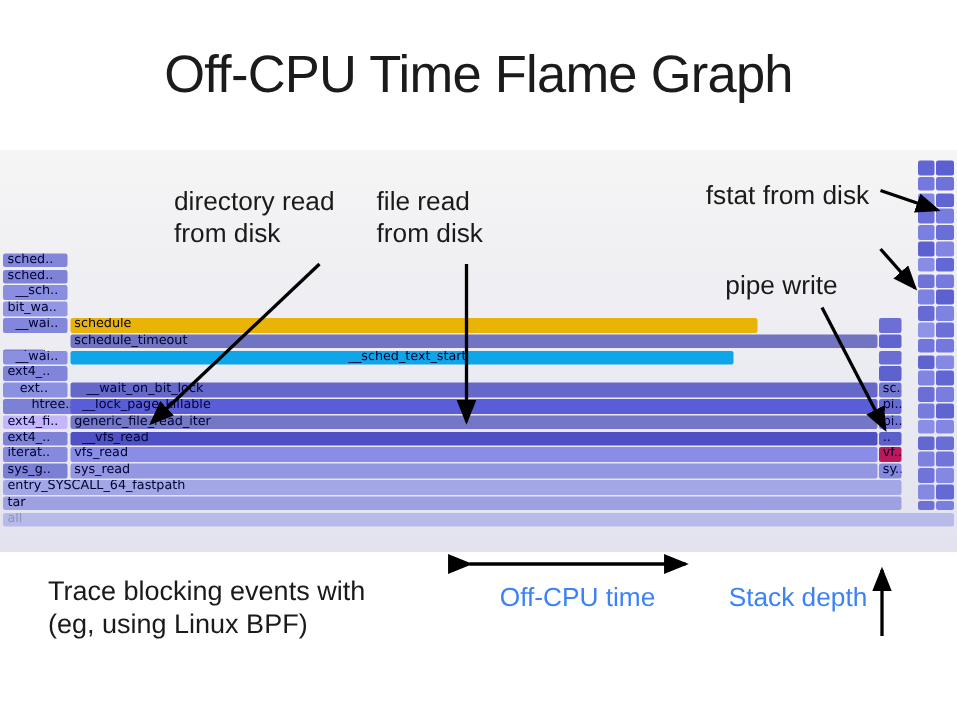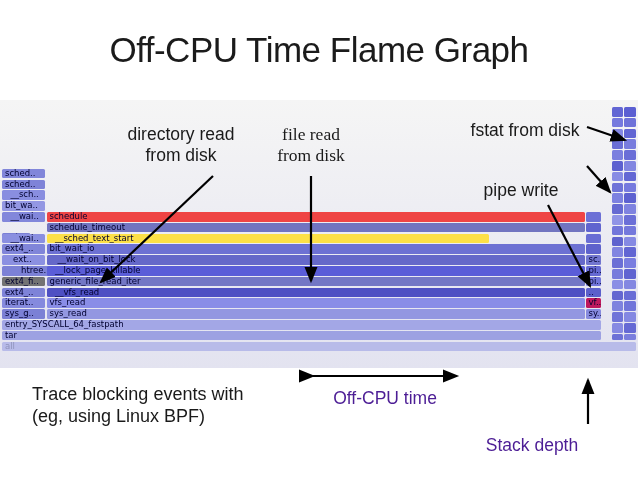--- a/index.html
+++ b/index.html
@@ -8,23 +8,23 @@
   .title{position:absolute;top:30px;left:0;width:638px;text-align:center;
          font-size:35px;letter-spacing:-0.5px;color:#1b1b1b;}
   .flame-bg{position:absolute;left:0;top:100px;width:638px;height:268px;
             background:linear-gradient(to bottom,#f5f5f5,#e3e3f0);}
   #flame-cells{position:absolute;left:0;top:0;width:638px;height:479px;}
   .cell{position:absolute;border-radius:1.5px;overflow:hidden;
         font-family:"DejaVu Sans",sans-serif;font-size:8.5px;line-height:9.6px;
         color:#000030;white-space:pre;}
   .cell span{padding-left:3px;display:inline-block;}
   .cell.muted{color:#8f93bb;}
-  .ann{position:absolute;color:#1a1a1a;font-size:17.5px;line-height:21px;text-align:center;}
+  .ann{position:absolute;color:#1a1a1a;font-size:17.5px;line-height:21px;}
   .note{position:absolute;left:32px;top:384px;color:#1a1a1a;font-size:18px;line-height:21.5px;text-align:left;}
-  .axis-label{position:absolute;color:#4c1d95;font-size:17.5px;text-align:center;}
+  .axis-label{position:absolute;color:#3b82f6;font-size:17.5px;text-align:center;}
   svg.overlay{position:absolute;left:0;top:0;pointer-events:none;}
 </style>
 </head>
 <body>
 
 <div class="slide">
 
   <div class="title">Off-CPU Time Flame Graph</div>
 
   <div class="flame-bg"></div>
@@ -32,28 +32,27 @@
       <div class="cell" style="left: 2px; top: 168.8px; width: 43px; height: 9.6px; background: rgb(129, 134, 218);"><span>sched..</span></div>
       <div class="cell" style="left: 2px; top: 179.6px; width: 43px; height: 9.6px; background: rgb(126, 131, 216);"><span>sched..</span></div>
       <div class="cell" style="left: 2px; top: 190.4px; width: 43px; height: 9.6px; background: rgb(137, 142, 224);"><span>  __sch..</span></div>
       <div class="cell" style="left: 2px; top: 201.2px; width: 43px; height: 9.6px; background: rgb(147, 151, 227);"><span>bit_wa..</span></div>
       <div class="cell" style="left: 2px; top: 212px; width: 43px; height: 9.6px; background: rgb(130, 135, 219);"><span>  __wai..</span></div>
       <div class="cell" style="left: 2px; top: 222.8px; width: 28px; height: 9.6px; background: rgb(122, 127, 212); margin-top: 10px;"><span>out_of..</span></div>
       <div class="cell" style="left: 2px; top: 233.6px; width: 43px; height: 9.6px; background: rgb(138, 143, 224);"><span>  __wai..</span></div>
       <div class="cell" style="left: 2px; top: 244.4px; width: 43px; height: 9.6px; background: rgb(128, 133, 217);"><span>ext4_..</span></div>
       <div class="cell" style="left: 2px; top: 255.2px; width: 43px; height: 9.6px; background: rgb(139, 144, 225);"><span>   ext..</span></div>
       <div class="cell" style="left: 2px; top: 266px; width: 43px; height: 9.6px; background: rgb(124, 129, 214); padding-left: 16px;"><span>htree..</span></div>
-      <div class="cell" style="left: 2px; top: 276.8px; width: 43px; height: 9.6px; background: #737373;"><span>ext4_fi..</span></div>
+      <div class="cell" style="left: 2px; top: 276.8px; width: 43px; height: 9.6px; background: #c4b5fd;"><span>ext4_fi..</span></div>
       <div class="cell" style="left: 2px; top: 287.6px; width: 43px; height: 9.6px; background: rgb(126, 131, 216);"><span>ext4_..</span></div>
       <div class="cell" style="left: 2px; top: 298.4px; width: 43px; height: 9.6px; background: rgb(133, 138, 222);"><span>iterat..</span></div>
       <div class="cell" style="left: 2px; top: 309.2px; width: 43px; height: 9.6px; background: rgb(123, 128, 213);"><span>sys_g..</span></div>
-      <div class="cell" style="left: 46.5px; top: 212px; width: 538px; height: 9.6px; background: #ef4444;"><span>schedule</span></div>
+      <div class="cell" style="left: 46.5px; top: 212px; width: 458px; height: 9.6px; background: #eab308;"><span>schedule</span></div>
       <div class="cell" style="left: 46.5px; top: 222.8px; width: 538px; height: 9.6px; background: rgb(113, 116, 192);"><span>schedule_timeout</span></div>
-      <div class="cell" style="left: 46.5px; top: 233.6px; width: 442px; height: 9.6px; background: #fde047;"><span>  __sched_text_start</span></div>
-      <div class="cell" style="left: 46.5px; top: 244.4px; width: 538px; height: 9.6px; background: rgb(109, 113, 211);"><span>bit_wait_io</span></div>
+      <div class="cell" style="left: 46.5px; top: 233.6px; width: 442px; height: 9.6px; background: #0ea5e9; text-align: center;"><span>  __sched_text_start</span></div>
       <div class="cell" style="left: 46.5px; top: 255.2px; width: 538px; height: 9.6px; background: rgb(101, 104, 201);"><span>   __wait_on_bit_lock</span></div>
       <div class="cell" style="left: 46.5px; top: 266px; width: 538px; height: 9.6px; background: rgb(90, 93, 216);"><span>  __lock_page_killable</span></div>
       <div class="cell" style="left: 46.5px; top: 276.8px; width: 538px; height: 9.6px; background: rgb(115, 119, 197);"><span>generic_file_read_iter</span></div>
       <div class="cell" style="left: 46.5px; top: 287.6px; width: 538px; height: 9.6px; background: rgb(78, 80, 195);"><span>  __vfs_read</span></div>
       <div class="cell" style="left: 46.5px; top: 298.4px; width: 538px; height: 9.6px; background: rgb(137, 141, 231);"><span>vfs_read</span></div>
       <div class="cell" style="left: 46.5px; top: 309.2px; width: 538px; height: 9.6px; background: rgb(147, 151, 225);"><span>sys_read</span></div>
       <div class="cell" style="left: 585.5px; top: 212px; width: 15.5px; height: 9.6px; background: rgb(108, 112, 214);"></div>
       <div class="cell" style="left: 585.5px; top: 222.8px; width: 15.5px; height: 9.6px; background: rgb(96, 100, 207);"></div>
       <div class="cell" style="left: 585.5px; top: 233.6px; width: 15.5px; height: 9.6px; background: rgb(105, 109, 212);"></div>
       <div class="cell" style="left: 585.5px; top: 244.4px; width: 15.5px; height: 9.6px; background: rgb(94, 98, 204);"></div>
@@ -109,34 +108,34 @@
       <div class="cell" style="left: 623.5px; top: 301.4px; width: 12.5px; height: 9.6px; background: rgb(113, 117, 218);"></div>
       <div class="cell" style="left: 623.5px; top: 312.2px; width: 12.5px; height: 9.6px; background: rgb(132, 136, 226);"></div>
       <div class="cell" style="left: 623.5px; top: 323px; width: 12.5px; height: 9.6px; background: rgb(101, 105, 212);"></div>
       <div class="cell" style="left: 623.5px; top: 333.8px; width: 12.5px; height: 6.2px; background: rgb(122, 126, 221);"></div>
     </div>
 
   <div class="ann" style="left:116px;top:124px;width:130px;">
     <div>directory read</div>
     <div>from disk</div>
   </div>
-  <div class="ann" style="left:251px;top:124px;width:120px;font-family:Liberation Serif, serif;">
+  <div class="ann" style="left:251px;top:124px;width:120px;">
     <div>file read</div>
     <div>from disk</div>
   </div>
   <div class="ann" style="left:445px;top:120px;width:160px;text-align:center;">fstat from disk</div>
   <div class="ann" style="left:441px;top:180px;width:160px;text-align:center;">pipe write</div>
 
   <div class="note">
     <div>Trace blocking events with</div>
     <div>(eg, using Linux BPF)</div>
   </div>
 
   <div class="axis-label" style="left:310px;top:388px;width:150px;">Off-CPU time</div>
-  <div class="axis-label" style="left:457px;top:388px;width:150px;margin-top:47px;">Stack depth</div>
+  <div class="axis-label" style="left:457px;top:388px;width:150px;">Stack depth</div>
 
   <svg class="overlay" width="638" height="479" viewBox="0 0 638 479">
     <defs>
       <marker id="ah" markerWidth="9" markerHeight="8" refX="6.5" refY="3" orient="auto">
         <path d="M0,0 L7.5,3 L0,6 z" fill="#000"></path>
       </marker>
     </defs>
     <line x1="213" y1="176" x2="101" y2="282" stroke="#000" stroke-width="2.2" marker-end="url(#ah)"></line>
     <line x1="311" y1="176" x2="311" y2="281" stroke="#000" stroke-width="2.2" marker-end="url(#ah)"></line>
     <line x1="587" y1="127" x2="625" y2="140" stroke="#000" stroke-width="2.2" marker-end="url(#ah)"></line>

